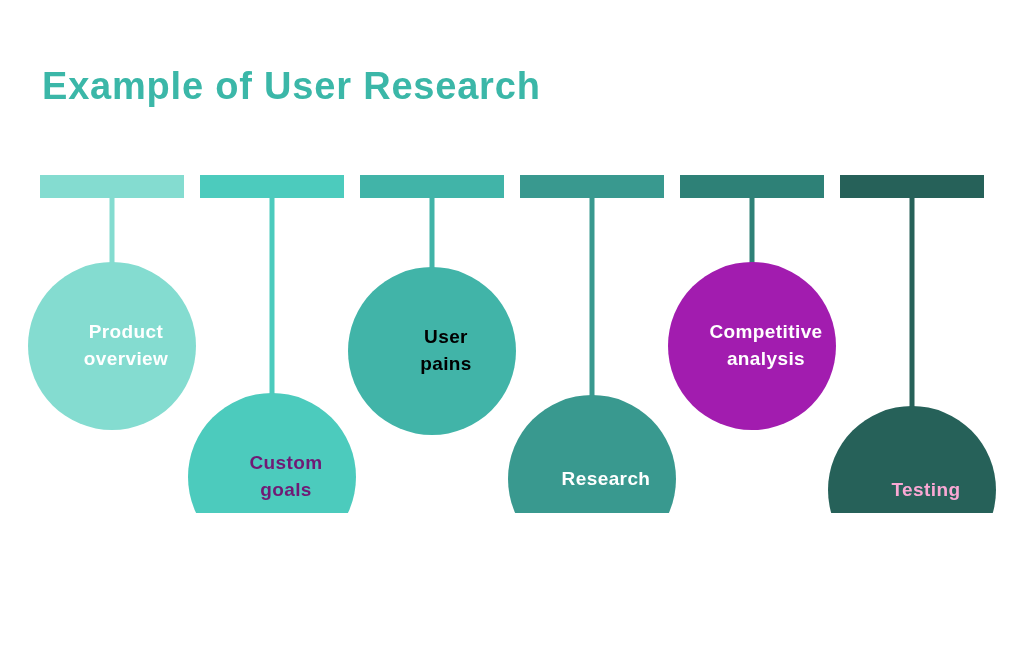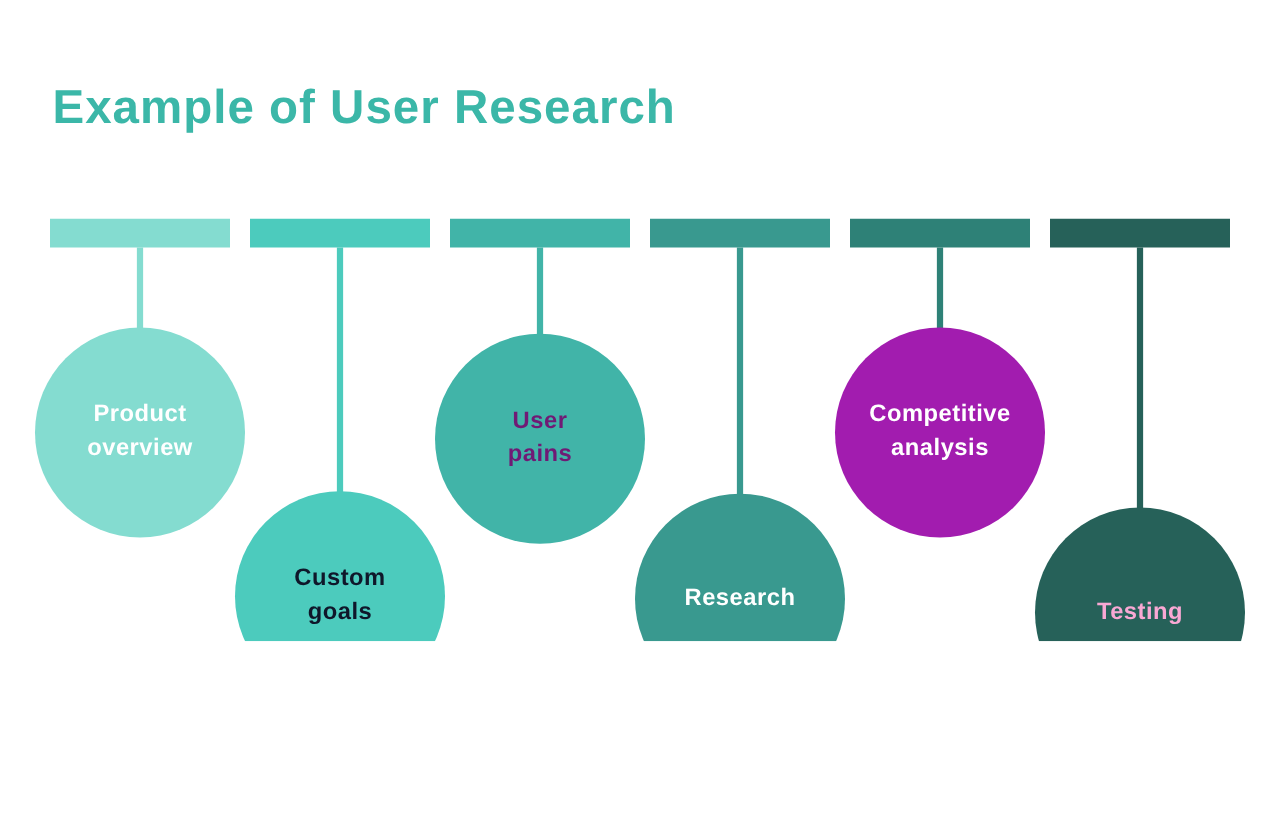--- a/index.html
+++ b/index.html
@@ -41,21 +41,21 @@
   }
   .circle {
     position: absolute;
     left: 50%;
     transform: translateX(-50%);
     width: 168px;
     height: 168px;
     border-radius: 50%;
     display: flex;
     align-items: center;
-    justify-content: center;
+    justify-content: flex-end;
   }
   .circle-label {
     display: block;
     width: 140px;
     text-align: center;
     font-size: 19px;
     font-weight: bold;
     letter-spacing: 0.4px;
     line-height: 1.42;
     white-space: pre-line;
@@ -74,30 +74,30 @@
     <div class="circle" style="top: 87px; background-color: rgb(132, 220, 208);">
       <span class="circle-label" style="color: rgb(255, 255, 255);">Product
 overview</span>
     </div>
   </div>
 
   <div class="column" style="left:200px">
     <div class="bar" style="background-color: rgb(76, 203, 189);"></div>
     <div class="stem" style="height: 197px; background-color: rgb(76, 203, 189);"></div>
     <div class="circle" style="top: 218px; background-color: rgb(76, 203, 189);">
-      <span class="circle-label" style="color: #0f172a;">Custom
+      <span class="circle-label" style="color: #701a75;">Custom
 goals</span>
     </div>
   </div>
 
   <div class="column" style="left:360px">
     <div class="bar" style="background-color: rgb(65, 180, 168);"></div>
     <div class="stem" style="height: 71px; background-color: rgb(65, 180, 168);"></div>
     <div class="circle" style="top: 92px; background-color: rgb(65, 180, 168);">
-      <span class="circle-label" style="color: #701a75;">User
+      <span class="circle-label" style="color: #000000;">User
 pains</span>
     </div>
   </div>
 
   <div class="column" style="left:520px">
     <div class="bar" style="background-color: rgb(57, 153, 143);"></div>
     <div class="stem" style="height: 199px; background-color: rgb(57, 153, 143);"></div>
     <div class="circle" style="top: 220px; background-color: rgb(57, 153, 143);">
       <span class="circle-label" style="color: rgb(255, 255, 255);">Research</span>
     </div>

